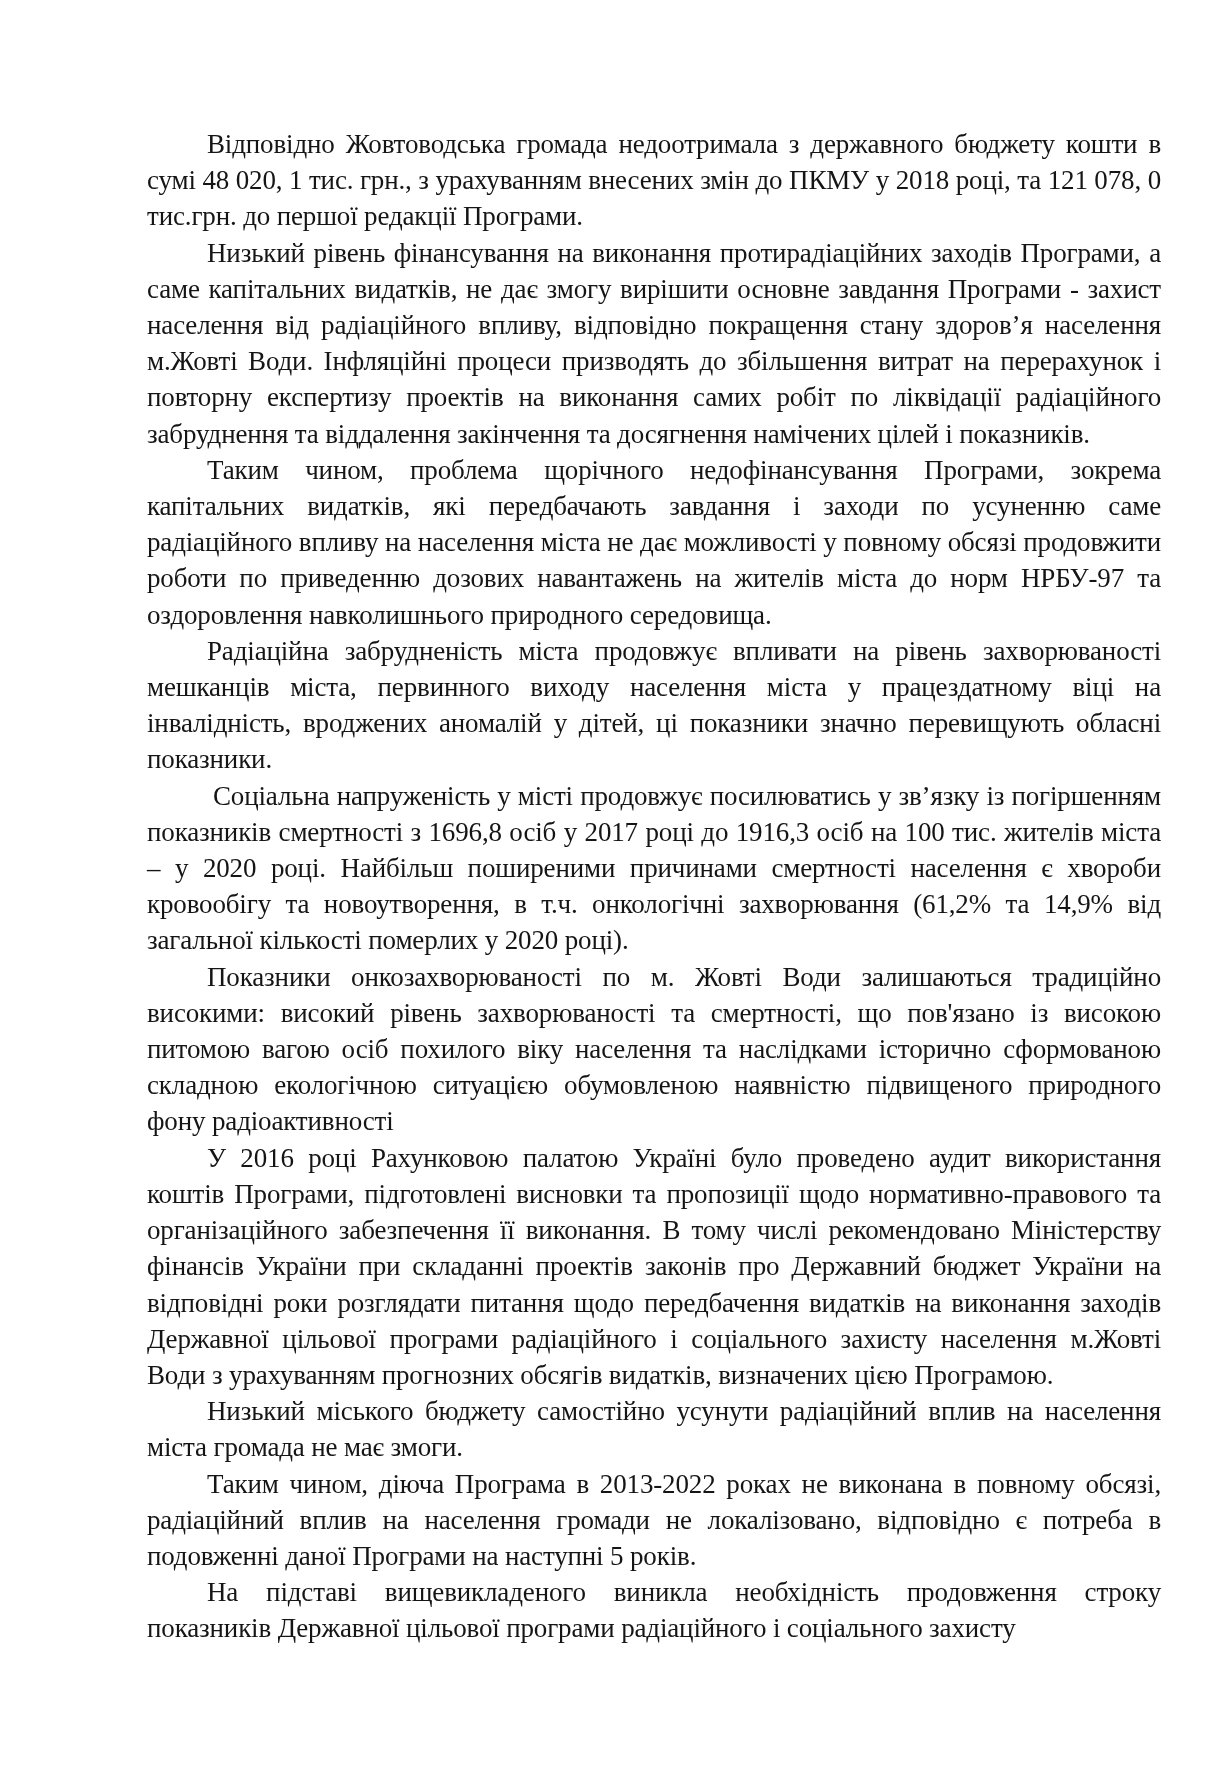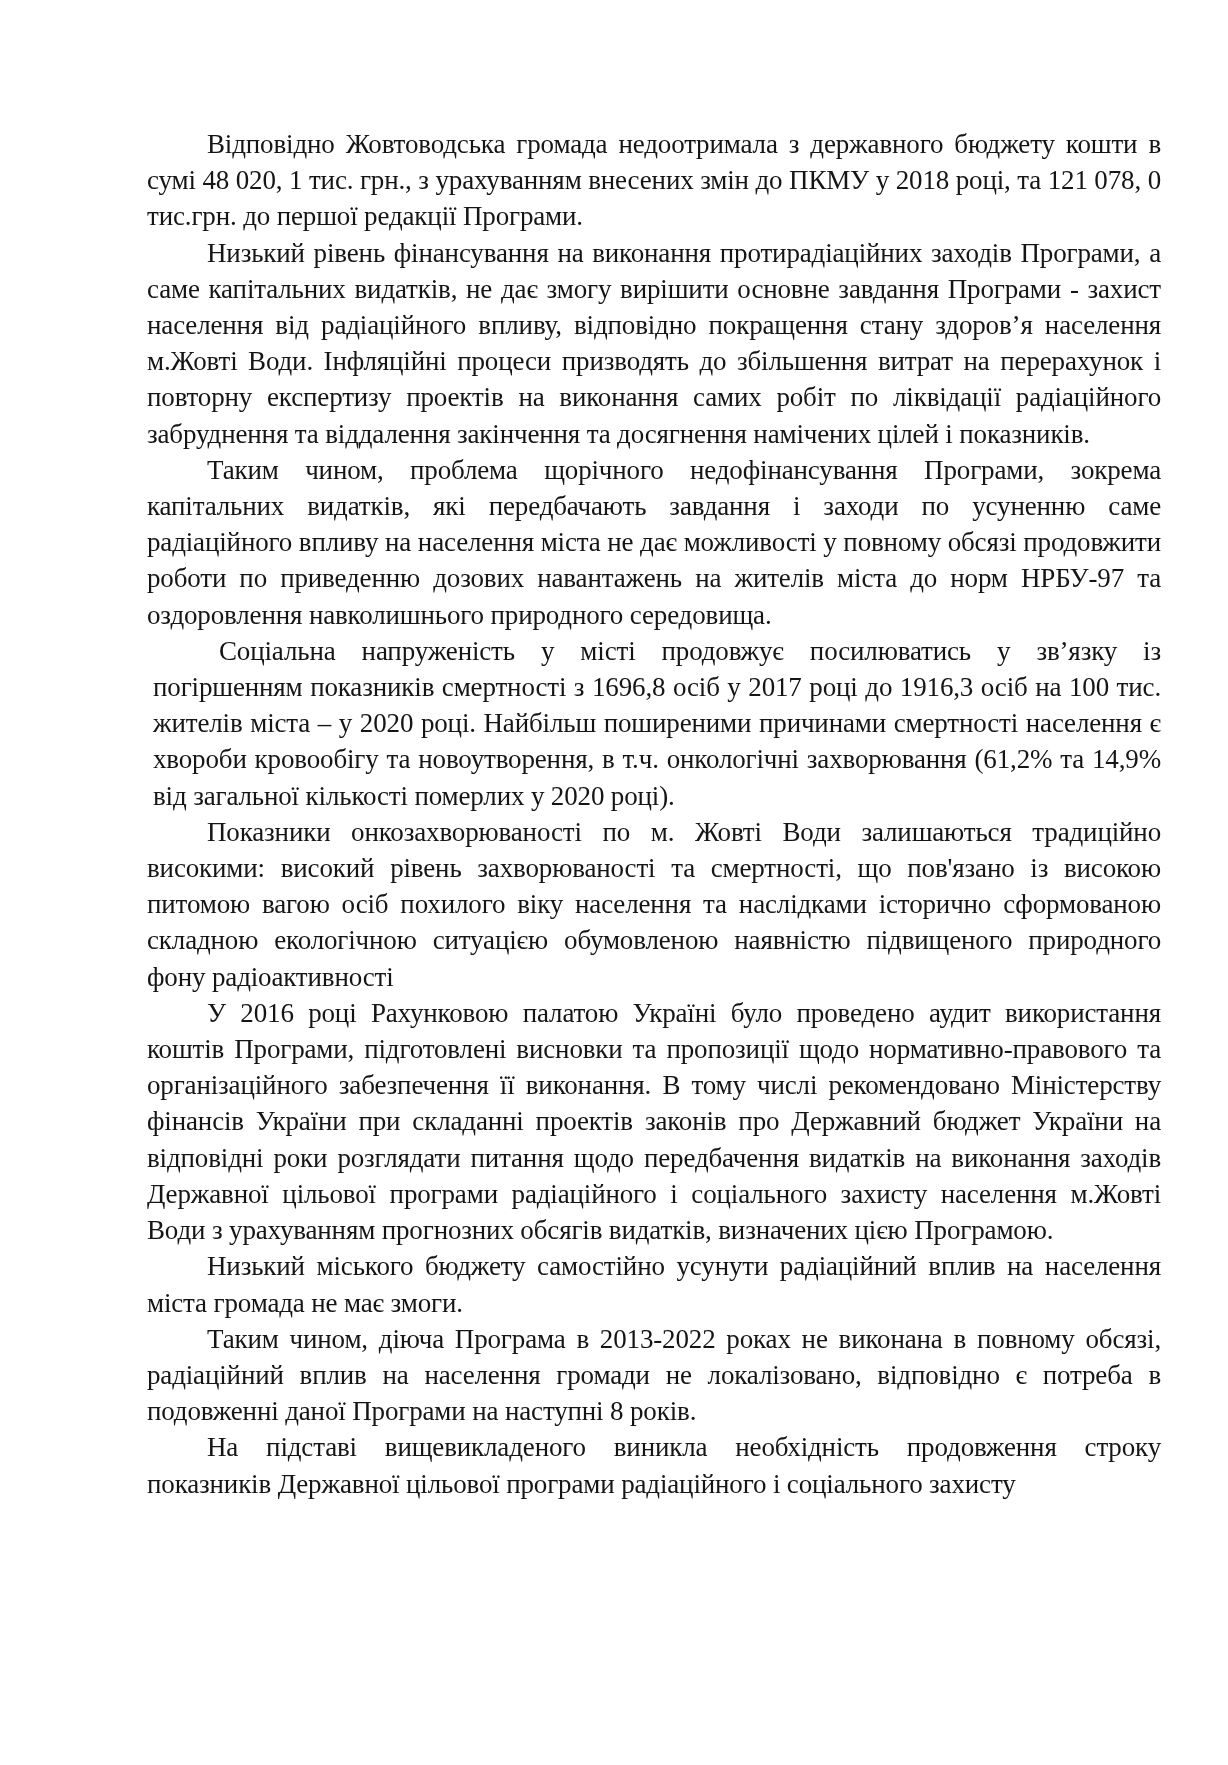--- a/index.html
+++ b/index.html
@@ -13,28 +13,29 @@
     font-size: 27px;
     line-height: 36.2px;
     color: #151515;
   }
   .para {
     margin: 0;
     text-align: justify;
     text-indent: 60px;
     letter-spacing: -0.15px;
   }
-  .para.extra-indent { text-indent: 66px; margin-left: 6px; }
+  .para.extra-indent { text-indent: 66px; }
 </style>
 </head>
 <body>
 
 <div class="page">
   <p class="para">Відповідно Жовтоводська громада недоотримала з державного бюджету кошти в сумі 48 020, 1 тис. грн., з урахуванням внесених змін до ПКМУ у 2018 році, та 121 078, 0 тис.грн. до першої редакції Програми.</p>
   <p class="para">Низький рівень фінансування на виконання протирадіаційних заходів Програми, а саме капітальних видатків, не дає змогу вирішити основне завдання Програми - захист населення від радіаційного впливу, відповідно покращення стану здоров’я населення м.Жовті Води. Інфляційні процеси  призводять до збільшення витрат на перерахунок і повторну експертизу проектів на виконання самих робіт по ліквідації радіаційного забруднення та віддалення закінчення та досягнення намічених цілей і показників.</p>
   <p class="para">Таким чином, проблема щорічного  недофінансування Програми, зокрема капітальних видатків, які передбачають завдання і заходи по усуненню саме радіаційного впливу на населення міста не дає можливості  у повному обсязі продовжити роботи по приведенню дозових навантажень на жителів міста до норм НРБУ-97 та оздоровлення навколишнього природного середовища.</p>
+  <p class="para">Радіаційна забрудненість міста продовжує впливати на рівень захворюваності мешканців міста, первинного виходу населення міста у працездатному віці на інвалідність, вроджених аномалій у дітей, ці показники значно перевищують обласні показники.</p>
   <p class="para extra-indent">Соціальна напруженість у місті продовжує посилюватись у зв’язку із погіршенням показників смертності з 1696,8  осіб у 2017 році до 1916,3 осіб на 100 тис. жителів міста – у 2020 році. Найбільш поширеними причинами смертності населення є хвороби кровообігу та новоутворення, в т.ч. онкологічні захворювання (61,2% та 14,9% від загальної кількості померлих у 2020 році).</p>
   <p class="para">Показники онкозахворюваності по м. Жовті Води залишаються традиційно високими: високий рівень захворюваності та  смертності, що пов'язано із високою питомою вагою осіб похилого віку населення та наслідками історично сформованою  складною екологічною ситуацією обумовленою наявністю підвищеного природного фону радіоактивності</p>
   <p class="para">У 2016 році Рахунковою палатою Україні було проведено аудит використання коштів Програми, підготовлені висновки та пропозиції щодо нормативно-правового та організаційного забезпечення її  виконання. В тому числі рекомендовано Міністерству фінансів України при складанні проектів законів про Державний бюджет України на відповідні роки розглядати питання щодо передбачення видатків на виконання заходів Державної цільової програми радіаційного і соціального захисту населення м.Жовті Води з урахуванням прогнозних обсягів видатків, визначених цією Програмою.</p>
   <p class="para">Низький міського бюджету самостійно усунути радіаційний вплив на населення міста громада  не має змоги.</p>
-  <p class="para">Таким чином, діюча Програма  в 2013-2022 роках не виконана в повному обсязі, радіаційний  вплив на населення громади не локалізовано, відповідно  є потреба в подовженні даної Програми на наступні 8 років.</p>
+  <p class="para">Таким чином, діюча Програма  в 2013-2022 роках не виконана в повному обсязі, радіаційний  вплив на населення громади не локалізовано, відповідно  є потреба в подовженні даної Програми на наступні 5 років.</p>
   <p class="para">На підставі вищевикладеного виникла необхідність продовження строку показників  Державної цільової програми радіаційного і соціального захисту</p>
 </div>
 
 </body></html>

